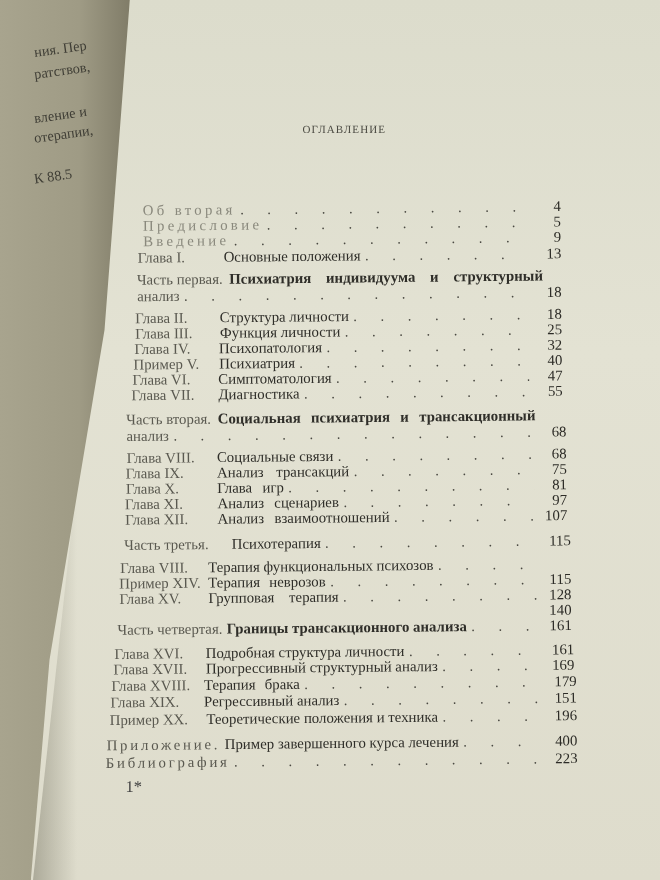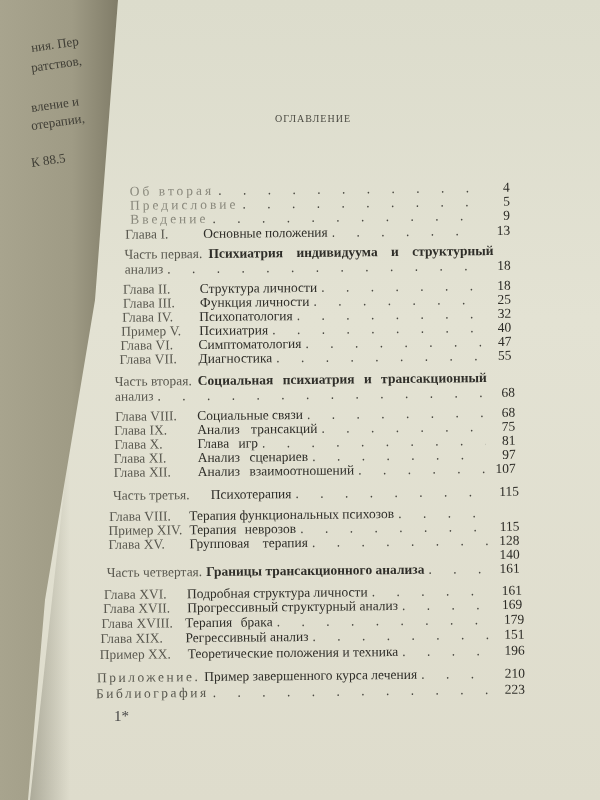--- a/index.html
+++ b/index.html
@@ -241,21 +241,21 @@
       <span class="label" style="width:88px;display:inline-block">Пример XX.</span>
       <span class="name">Теоретические положения и техника</span>
       <span class="dots">. . . . . . . . . . . . . . . . . . . . . . . . . . . . . . . . . . . . . . . .</span>
       <span class="page-num">196</span>
     </div>
 
     <div class="row" style="left:94px;top:668px;width:428px">
       <span class="label spaced">Приложение.</span>
       <span class="name" style="margin-left:4px">Пример завершенного курса лечения</span>
       <span class="dots">. . . . . . . . . . . . . . . . . . . . . . . . . . . . . . . . . . . . . . . .</span>
-      <span class="page-num">210</span>
+      <span class="page-num">400</span>
     </div>
     <div class="row" style="left:93px;top:684px;width:429px">
       <span class="label spaced">Библиография</span>
       <span class="dots">. . . . . . . . . . . . . . . . . . . . . . . . . . . . . . . . . . . . . . . .</span>
       <span class="page-num">223</span>
     </div>
   </div>
 
   <div class="footer-mark">1*</div>
 </div>

